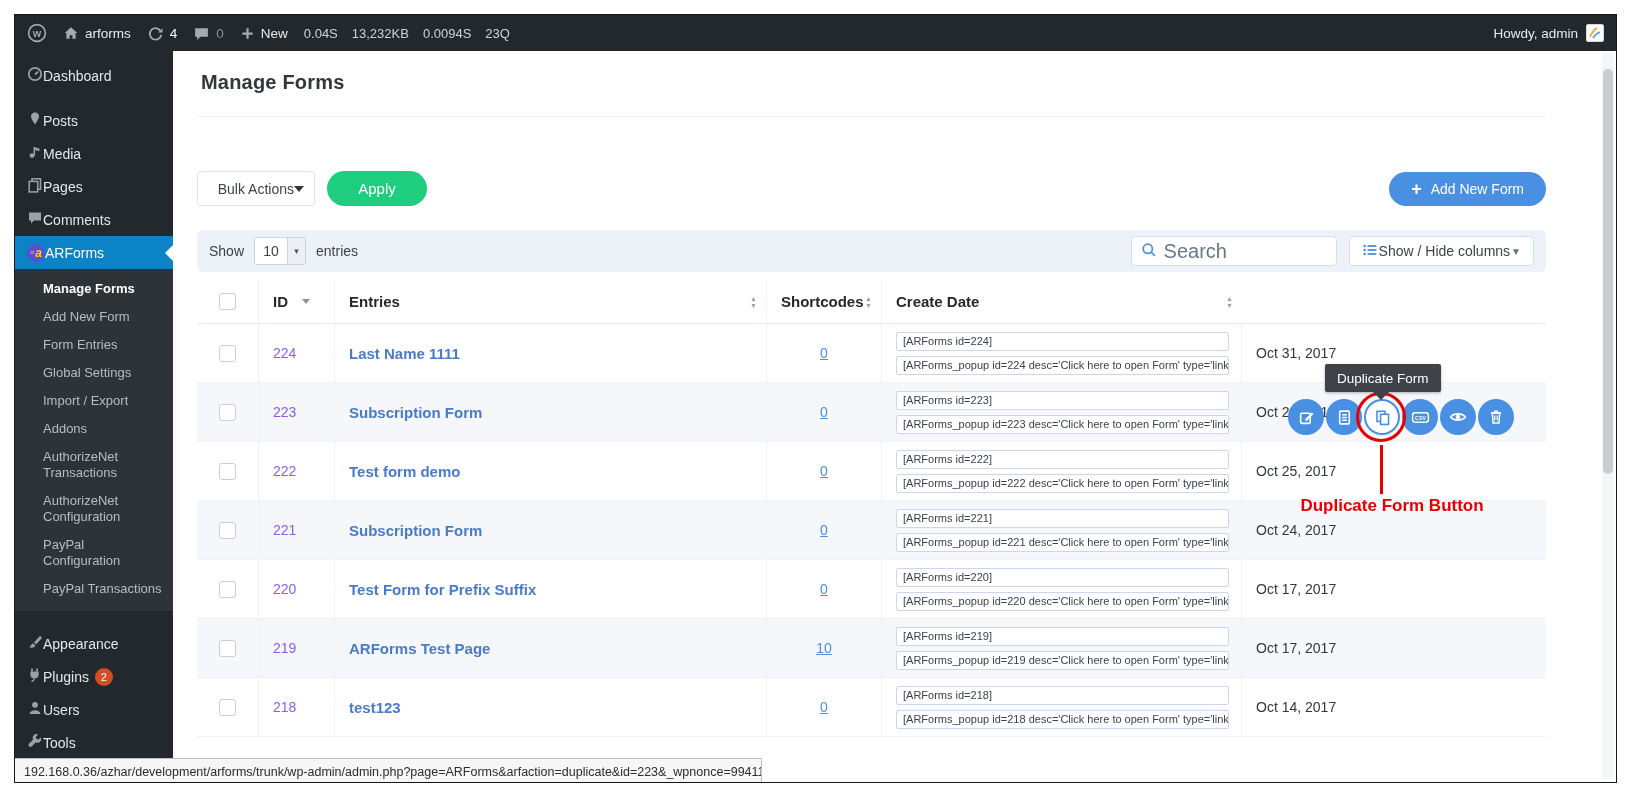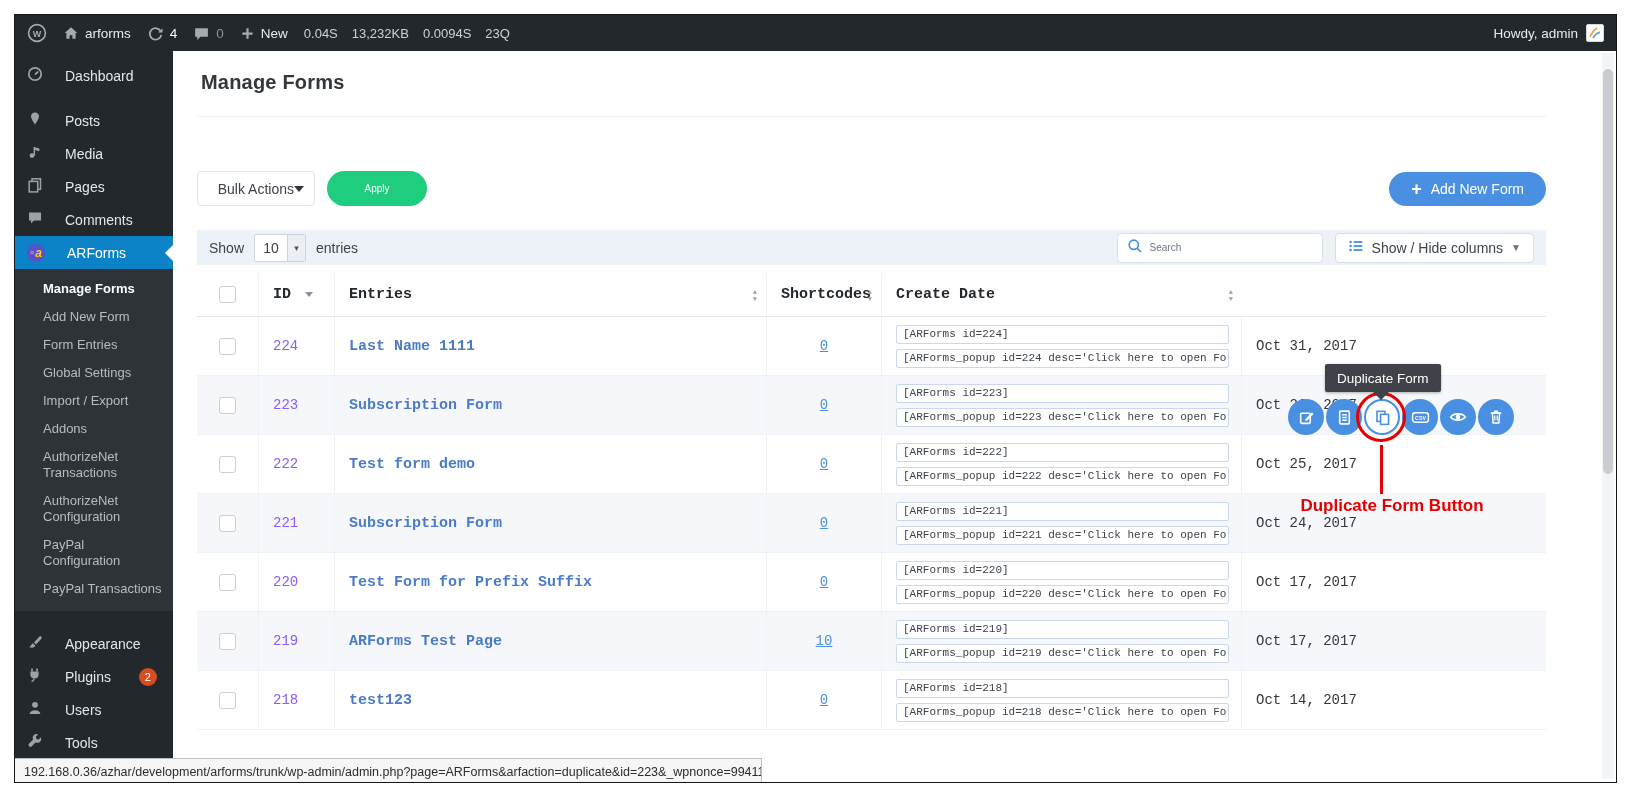--- a/index.html
+++ b/index.html
@@ -17,21 +17,21 @@
   .ab-muted { color:#8c9196; }
   .ab-stat { color:#cfd2d5; margin-right:14px; font-size:13px; }
   .ab-spacer { flex:1; }
   .ab-howdy { color:#e8eaec; margin-right:8px; }
   .avatar { width:18px; height:18px; background:#fcfcfc; border:1px solid #d7d7d7; border-radius:2px;
             display:flex; align-items:center; justify-content:center; overflow:hidden; }
 
   
   .sidebar { position:absolute; left:0; top:36px; bottom:0; width:158px; background:#23282d;
              color:#e4e6e9; font-size:14px; padding-top:8px; }
-  .sb-item { height:33px; display:flex; align-items:center; gap:22px; padding:0 12px; color:#e4e6e9; cursor:default; }
+  .sb-item { height:33px; display:flex; align-items:center; gap:0; padding:0 12px; color:#e4e6e9; cursor:default; }
   .sb-item svg { flex:0 0 auto; }
   .sb-gap { height:12px; }
   .sb-active { background:#0b83c6; color:#fff; position:relative; }
   .arrow-notch { position:absolute; right:0; top:50%; margin-top:-8px; width:0; height:0;
                  border-top:8px solid transparent; border-bottom:8px solid transparent; border-right:8px solid #fff; }
   .arf-icon { width:18px; height:18px; border-radius:50%; background:#5a4fcf;
               display:flex; align-items:center; justify-content:center;
               color:#ffd200; font-style:italic; font-weight:bold; font-size:12px; line-height:1; }
   .arf-icon .bars { font-size:7px; color:#ffd200; margin-right:1px; font-style:normal; }
   .submenu { background:#2e3338; padding:6px 0 8px 0; }
@@ -46,42 +46,42 @@
   .titlebar { padding:20px 4px 22px 4px; border-bottom:1px solid #f0f0f1; }
   .page-title { font-size:20px; font-weight:bold; color:#32373c; letter-spacing:.2px; }
 
   .toolbar { margin-top:54px; display:flex; align-items:center; }
   .bulk-select { width:118px; height:35px; background:#fff; border:1px solid #dfe3ea; border-radius:4px;
                  display:flex; align-items:center; justify-content:flex-end; padding:0 10px;
                  font-size:14px; color:#3c434a; cursor:pointer; }
   .caret-dn { width:0; height:0; border-left:5px solid transparent; border-right:5px solid transparent;
               border-top:6px solid #32373c; }
   .btn-apply { margin-left:12px; width:100px; height:35px; border-radius:18px; background:#1ecd7d; border:none;
-               color:#fff; font-size:10px; font-family:inherit; cursor:pointer; }
+               color:#fff; font-size:15px; font-family:inherit; cursor:pointer; }
   .btn-addnew { height:34px; border-radius:17px; background:#4a90e2; border:none; color:#fff; font-size:14px;
                 font-family:inherit; display:flex; align-items:center; gap:9px; padding:0 22px; cursor:pointer; }
   .plus-glyph { font-size:18px; line-height:1; font-weight:bold; }
 
-  .controls { margin-top:24px; height:35px; background:#edf1f8; border-radius:0;
+  .controls { margin-top:24px; height:42px; background:#edf1f8; border-radius:6px;
               display:flex; align-items:center; padding:12px 12px; font-size:14px; color:#3c434a; }
   .mini-select { margin:0 10px; display:flex; border:1px solid #cdd4de; border-radius:2px; background:#fff; cursor:pointer; }
   .mini-val { width:32px; height:26px; display:flex; align-items:center; justify-content:center; font-size:14px; }
   .mini-chev { width:18px; height:26px; background:#eceff3; border-left:1px solid #cdd4de;
                display:flex; align-items:center; justify-content:center; font-size:9px; color:#555; }
   .ctl-spacer { flex:1; }
   .searchbox { width:206px; height:30px; background:#fff; border:1px solid #d5dde8; border-radius:4px;
                display:flex; align-items:center; padding:0 9px; gap:7px; }
-  .searchbox input { border:none; outline:none; width:140px; font-size:10px; font-family:inherit; color:#3c434a; background:transparent; }
+  .searchbox input { border:none; outline:none; width:140px; font-size:20px; font-family:inherit; color:#3c434a; background:transparent; }
   .searchbox input::placeholder { color:#6b7687; }
   .cols-btn { margin-left:12px; height:30px; background:#fff; border:1px solid #d5dde8; border-radius:4px;
-              display:flex; align-items:center; gap:8px; padding:0 12px; font-size:14px; color:#3c434a; cursor:pointer;justify-content:center; }
+              display:flex; align-items:center; gap:1px; padding:0 12px; font-size:14px; color:#3c434a; cursor:pointer;justify-content:center; }
   .chev-sm { font-size:10px; color:#6b7280; }
 
   
-  .tbl { margin-top:8px;font-family:Liberation Mono, monospace; }
+  .tbl { margin-top:8px; }
   .thead, .trow { display:grid; grid-template-columns:62px 76px 432px 115px 360px 1fr; }
   .thead { height:44px; border-bottom:1px solid #e2e7ee; }
   .th { display:flex; align-items:center; padding:0 14px; font-size:15px; font-weight:bold; color:#23282d;
         position:relative; border-right:1px solid #eef1f5; cursor:pointer; }
   .th:last-child { border-right:none; }
   .sort2 { position:absolute; right:9px; top:50%; transform:translateY(-50%); display:flex; flex-direction:column;
            gap:1px; color:#9aa1ac; font-size:7px; line-height:6px; }
   .sort1 { margin-left:14px; width:0; height:0; border-left:4px solid transparent; border-right:4px solid transparent;
            border-top:5px solid #8a93a2; }
   .trow { height:59px; border-bottom:1px solid #eef1f5; background:#fff; }

